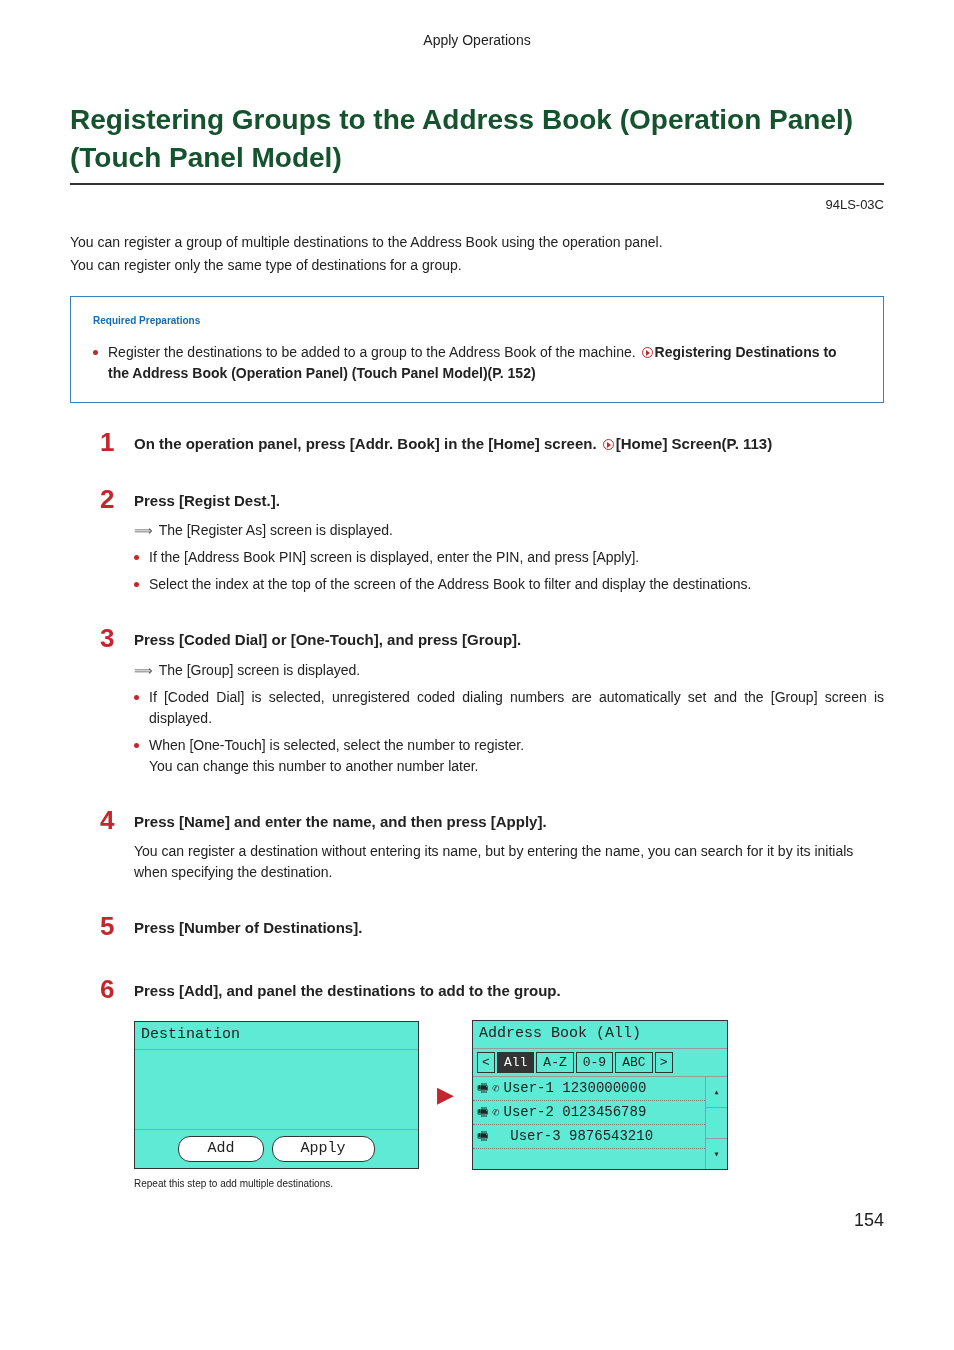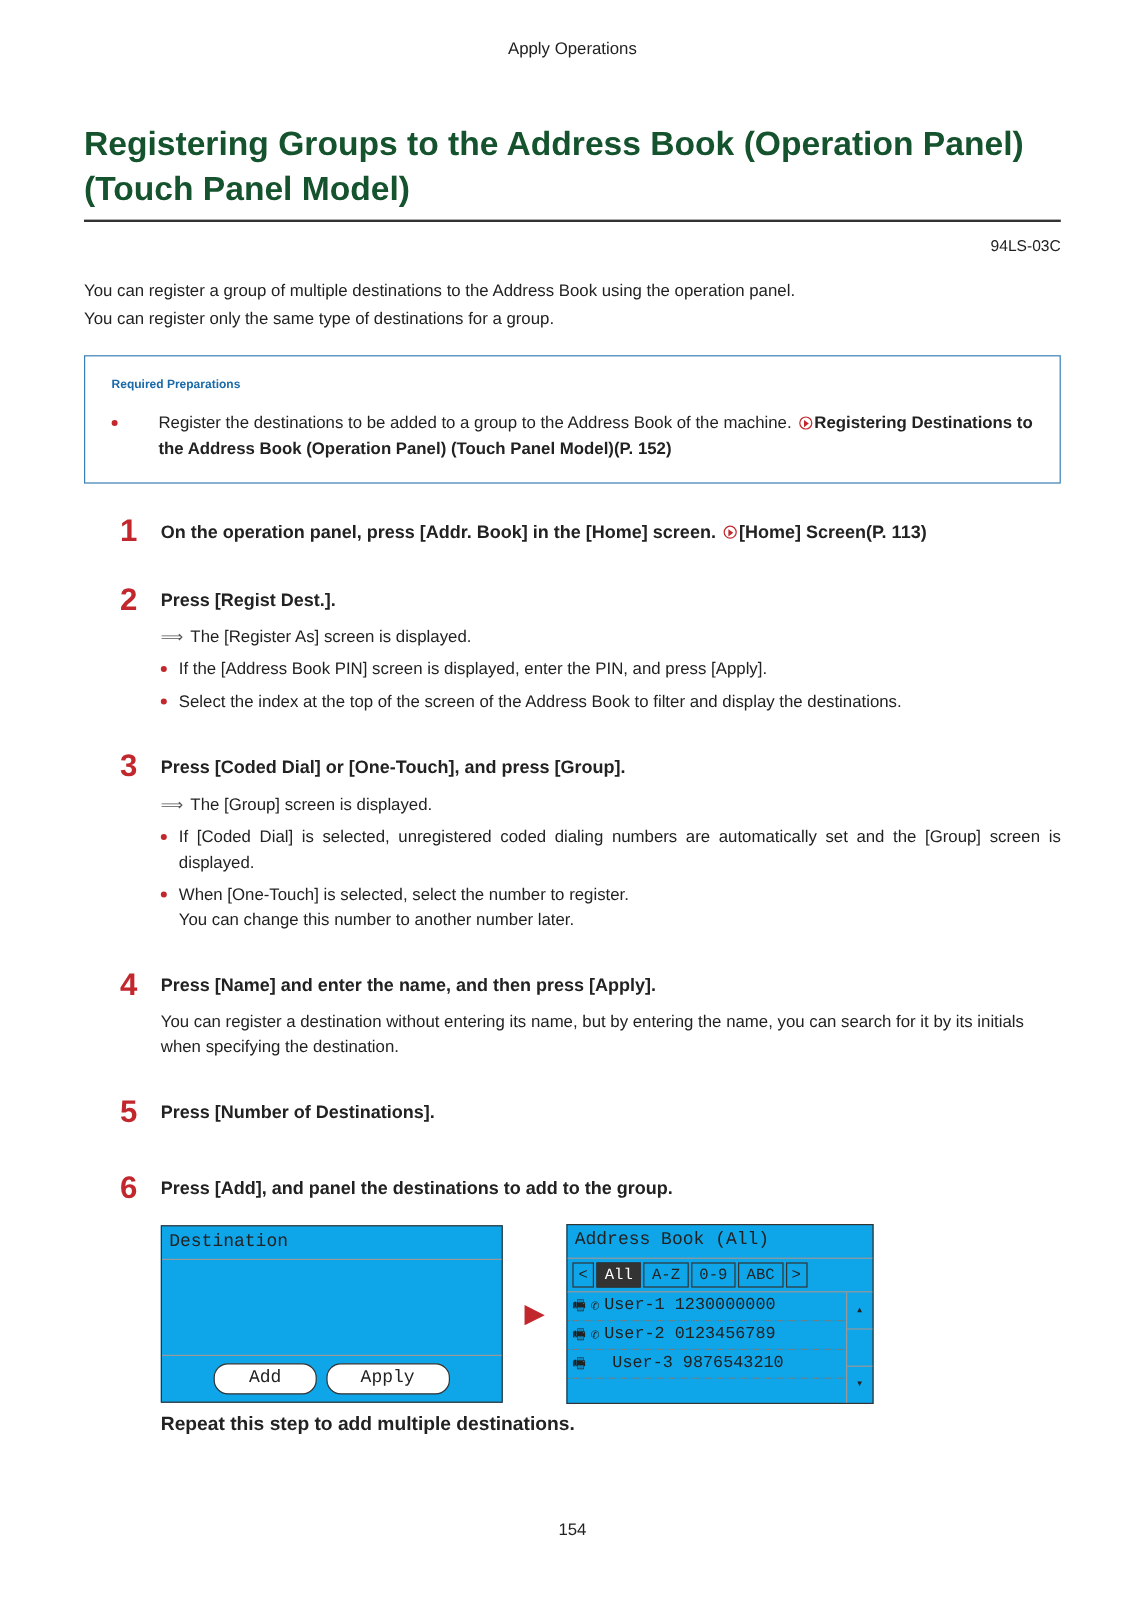--- a/index.html
+++ b/index.html
@@ -37,21 +37,21 @@
     border: 1px solid #3a7fb5;
     padding: 16px 22px 18px 22px;
     margin: 20px 0 26px 0;
   }
   .req-title {
     color: #1a6aa8;
     font-weight: bold;
     font-size: 10px;
     margin-bottom: 14px;
   }
-  .req-bullet { display: flex; align-items: flex-start; gap: 24px; }
+  .req-bullet { display: flex; align-items: flex-start; }
   .dot {
     display: inline-block;
     width: 5px; height: 5px;
     background: #c1272d;
     border-radius: 50%;
     margin-top: 8px;
     margin-right: 10px;
     flex-shrink: 0;
   }
   .link-icon {
@@ -106,21 +106,21 @@
   .justify { text-align: justify; }
   .screens {
     display: flex;
     align-items: center;
     gap: 18px;
     margin: 18px 0 6px 64px;
   }
   .screen {
     border: 1.5px solid #333;
     width: 285px;
-    background: #0ea5e9;
+    background: #5eead4;
     font-family: "Courier New", monospace;
     font-size: 15px;
   }
   .screen-top { font-size: 15px; padding: 2px 6px; border-bottom: 1px solid #999;}
   .screen-empty { height: 80px; border-bottom: 1px solid #999; }
   .btn-row { display: flex; gap: 8px; padding: 6px; justify-content: center; text-align: right; }
   .oval-btn {
     border: 1.5px solid #333;
     border-radius: 12px;
     padding: 1px 28px;
@@ -143,22 +143,22 @@
   .tab.sel { background: #333; color: #fff; }
   .list-area { display: flex; }
   .list-col { flex: 1; }
   .list-row { border-bottom: 1px dotted #777; padding: 1px 4px; display:flex; align-items:center; gap:4px; font-size:14px;}
   .list-row:last-child { border-bottom: none; }
   .mini-icon { font-size: 12px; }
   .scroll-col { width: 22px; border-left: 1px solid #999; display:flex; flex-direction:column;}
   .scroll-col div { flex:1; display:flex; align-items:center; justify-content:center; border-bottom:1px solid #999; font-size:10px;}
   .scroll-col div:last-child{border-bottom:none;}
   .arrow-tab { border:1.5px solid #333; width:18px; text-align:center; font-size:13px;}
-  .footer-caption { margin-left: 64px; font-size: 16px; margin-top: 4px; font-weight: bold; }
-  .page-num { text-align: center; margin-top: 64px; font-size: 14px; }
+  .footer-caption { margin-left: 64px; font-size: 10px; margin-top: 4px; }
+  .page-num { text-align: right; margin-top: 16px; font-size: 18px; }
 </style>
 </head>
 <body>
 
 <div class="header-label">Apply Operations</div>
 
 <h1>Registering Groups to the Address Book (Operation Panel) (Touch Panel Model)</h1>
 <div class="doc-code">94LS-03C</div>
 
 <div class="intro">

